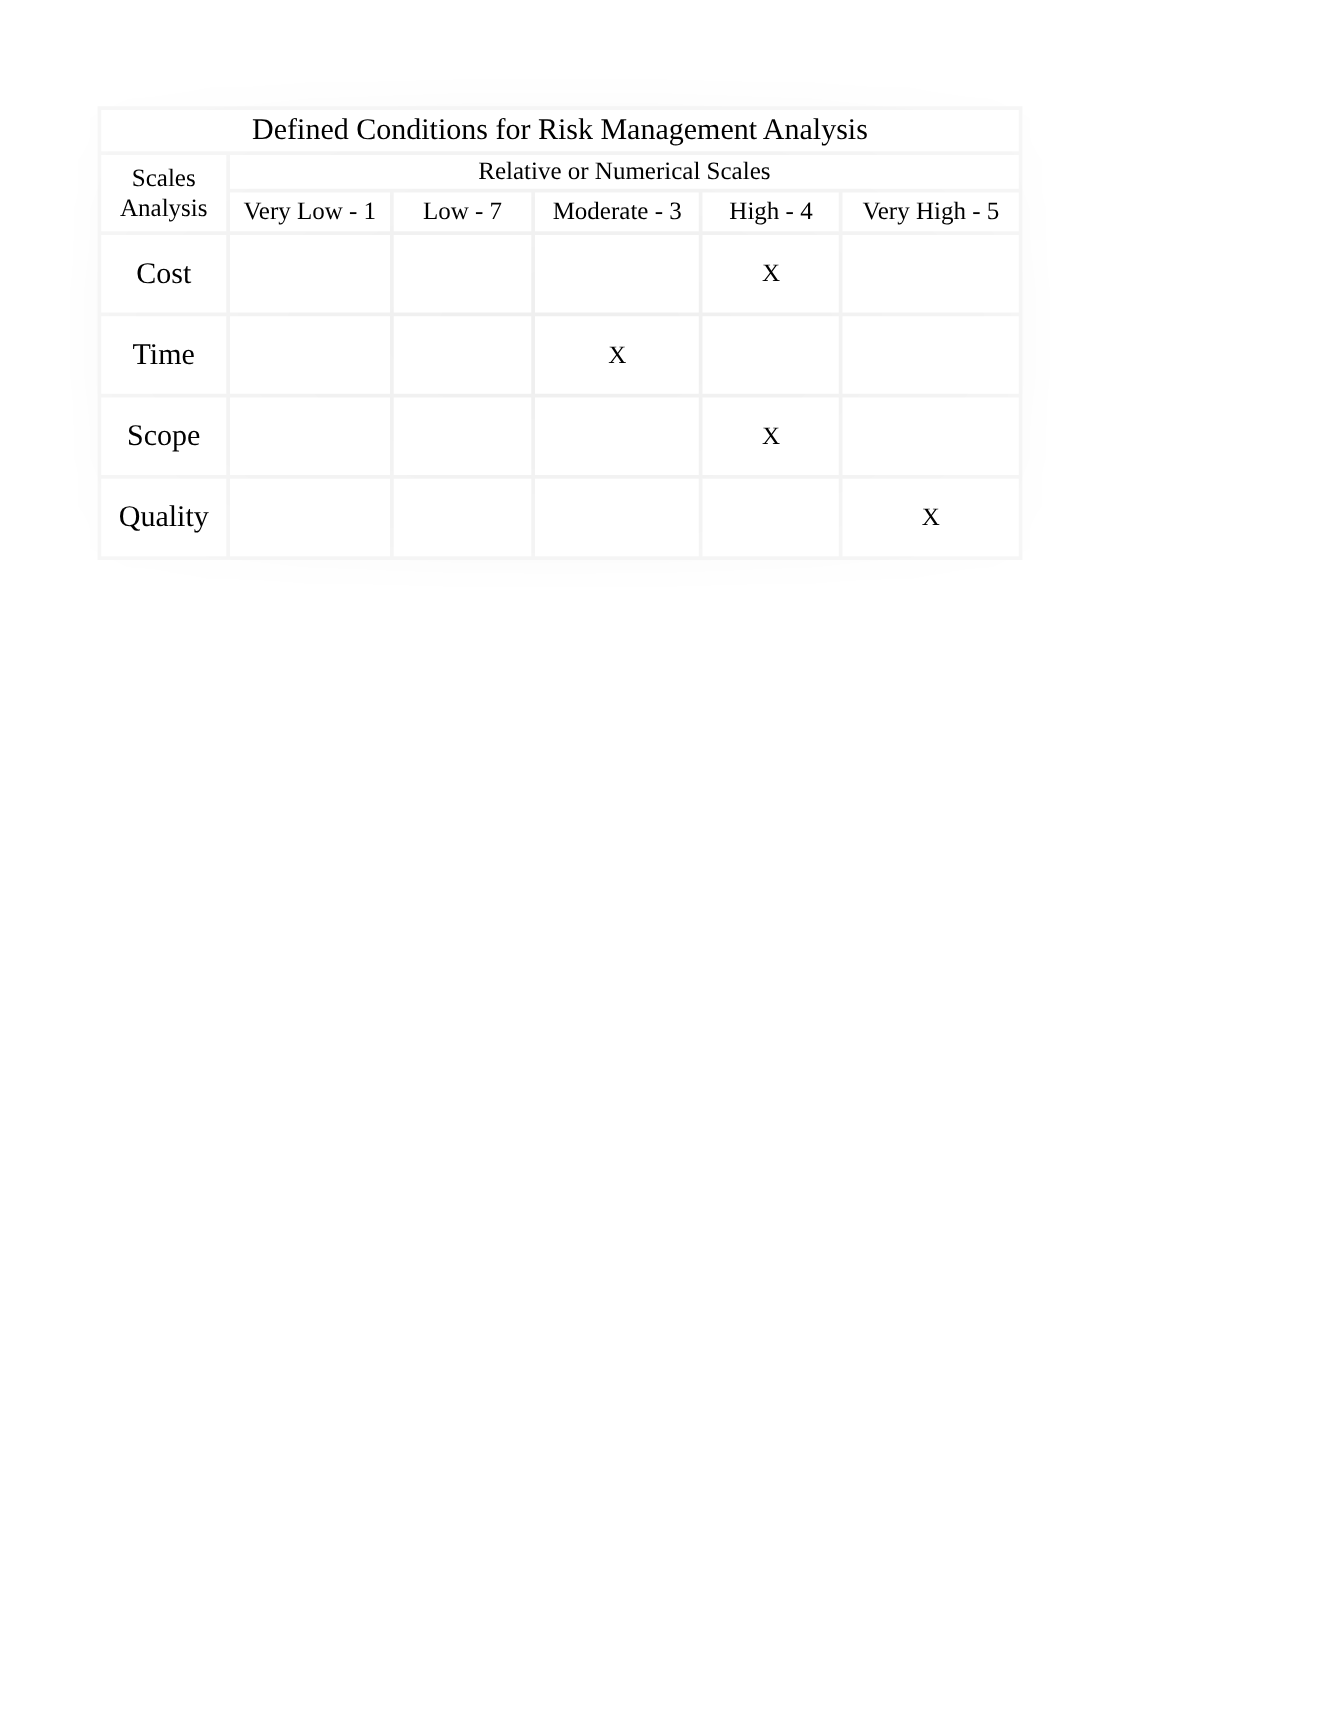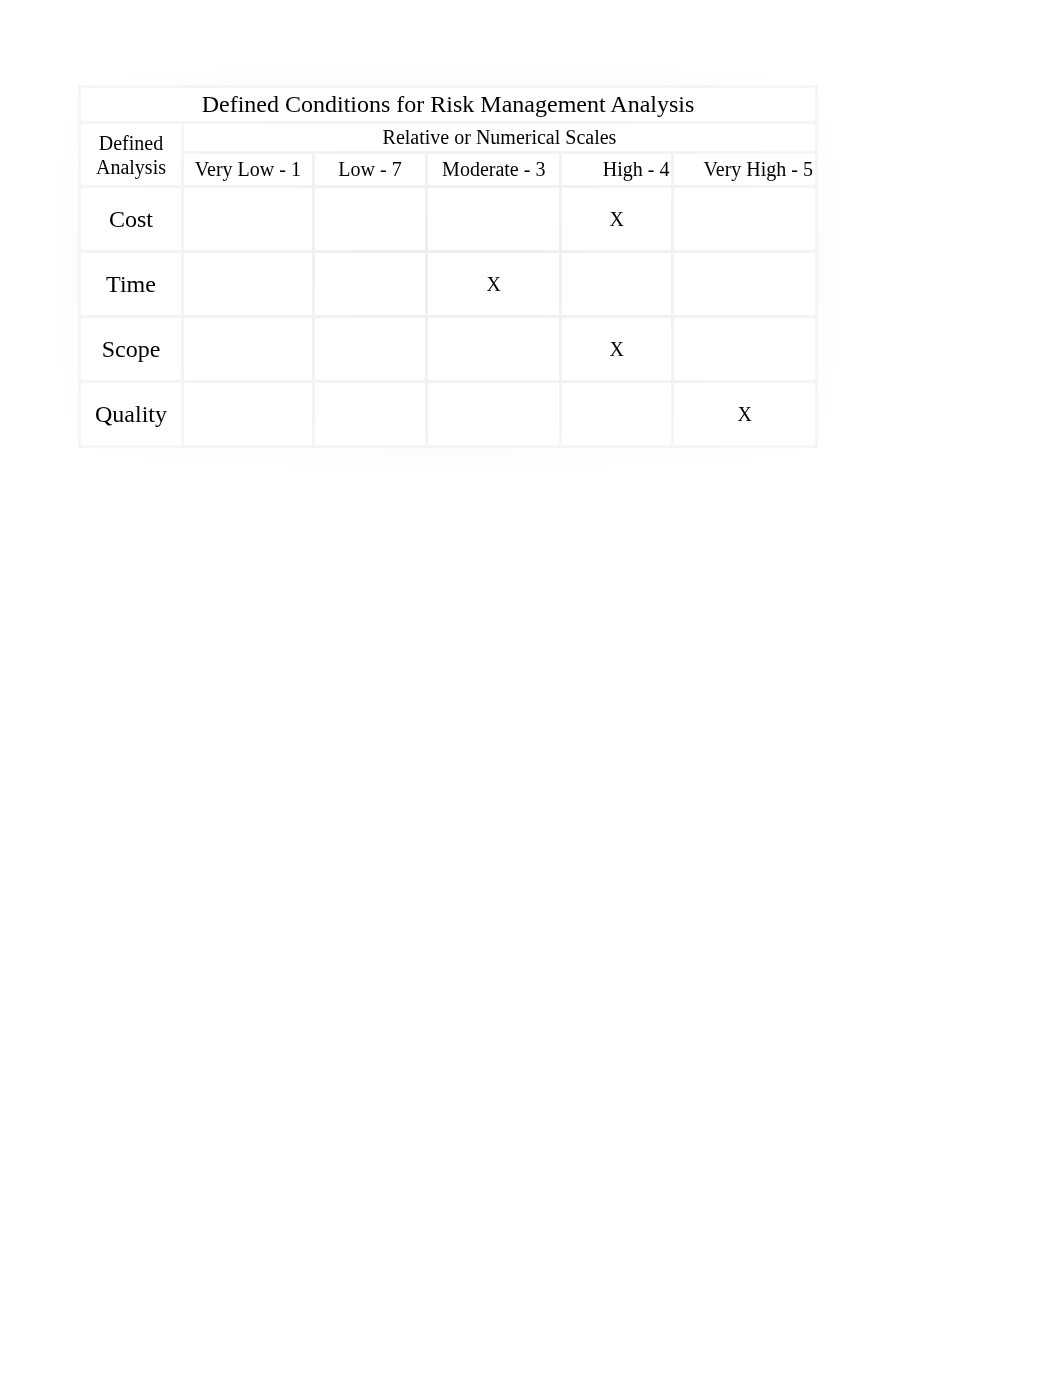--- a/index.html
+++ b/index.html
@@ -71,35 +71,35 @@
       height: 62px;
     }
     .data-cell {
       font-size: 20px;
       height: 62px;
     }
     .col-obj { width: 102px; }
     .col-s1 { width: 130px; }
     .col-s2 { width: 116px; }
     .col-s3 { width: 134px; }
-    .col-s4 { width: 114px; text-align: right; }
-    .col-s5 { width: 144px; text-align: right; }
+    .col-s4 { width: 114px; }
+    .col-s5 { width: 144px; }
   </style>
 </head>
 <body>
 
 <div class="table-wrap">
   <table>
     <tbody>
         <tr>
       <td colspan="6" class="title-cell">Defined Conditions for Risk Management Analysis</td>
     </tr>
     <tr>
       <td rowspan="2" class="objective-header col-obj">
-        <span>Defined</span><br>
+        <span>Scales</span><br>
         <span>Analysis</span>
       </td>
       <td colspan="5" class="subtitle-cell">Relative or Numerical Scales</td>
     </tr>
     <tr>
       <td class="scale-header col-s1">Very Low - 1</td>
       <td class="scale-header col-s2">Low - 7</td>
       <td class="scale-header col-s3">Moderate - 3</td>
       <td class="scale-header col-s4">High - 4</td>
       <td class="scale-header col-s5">Very High - 5</td>

